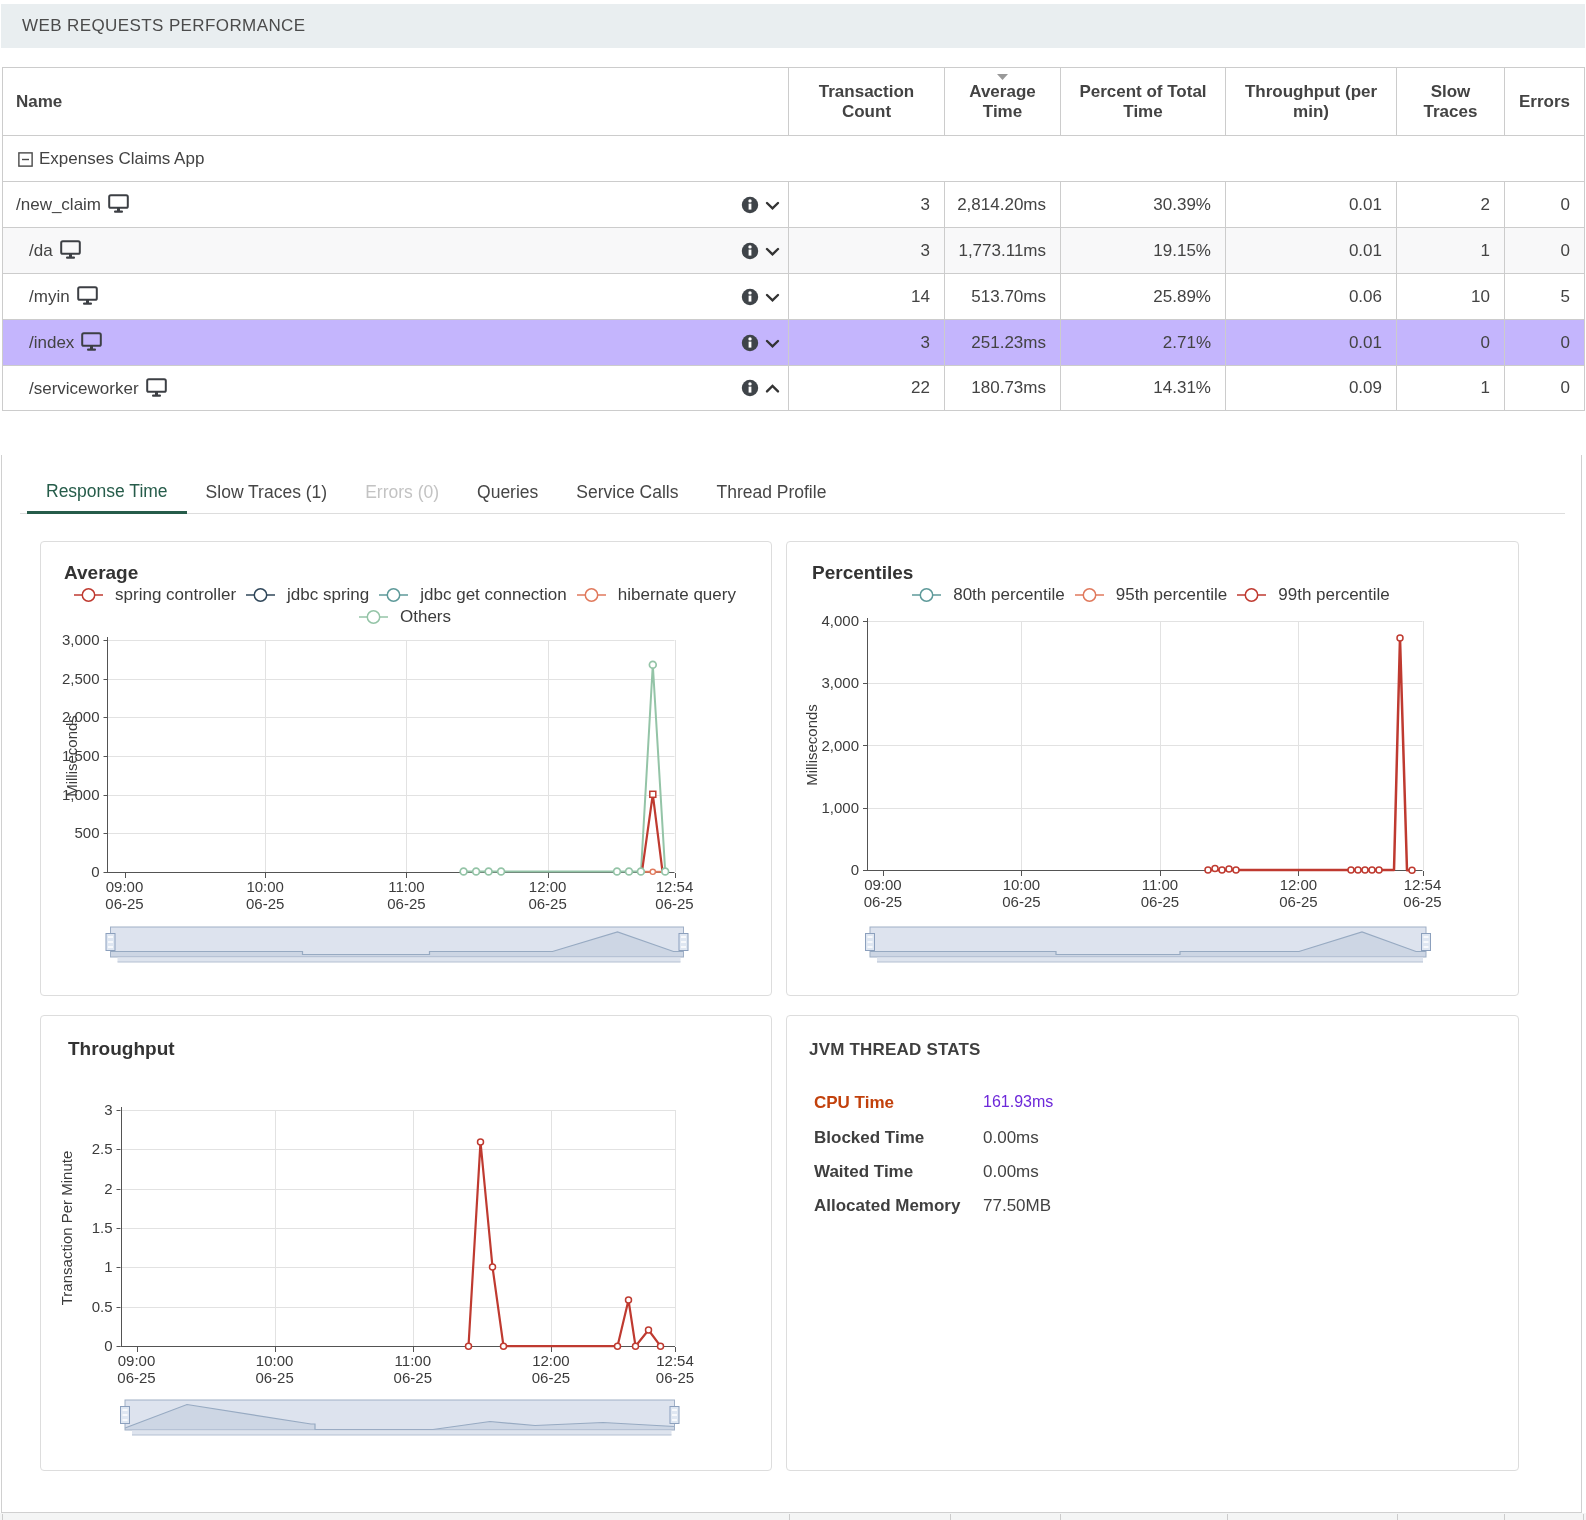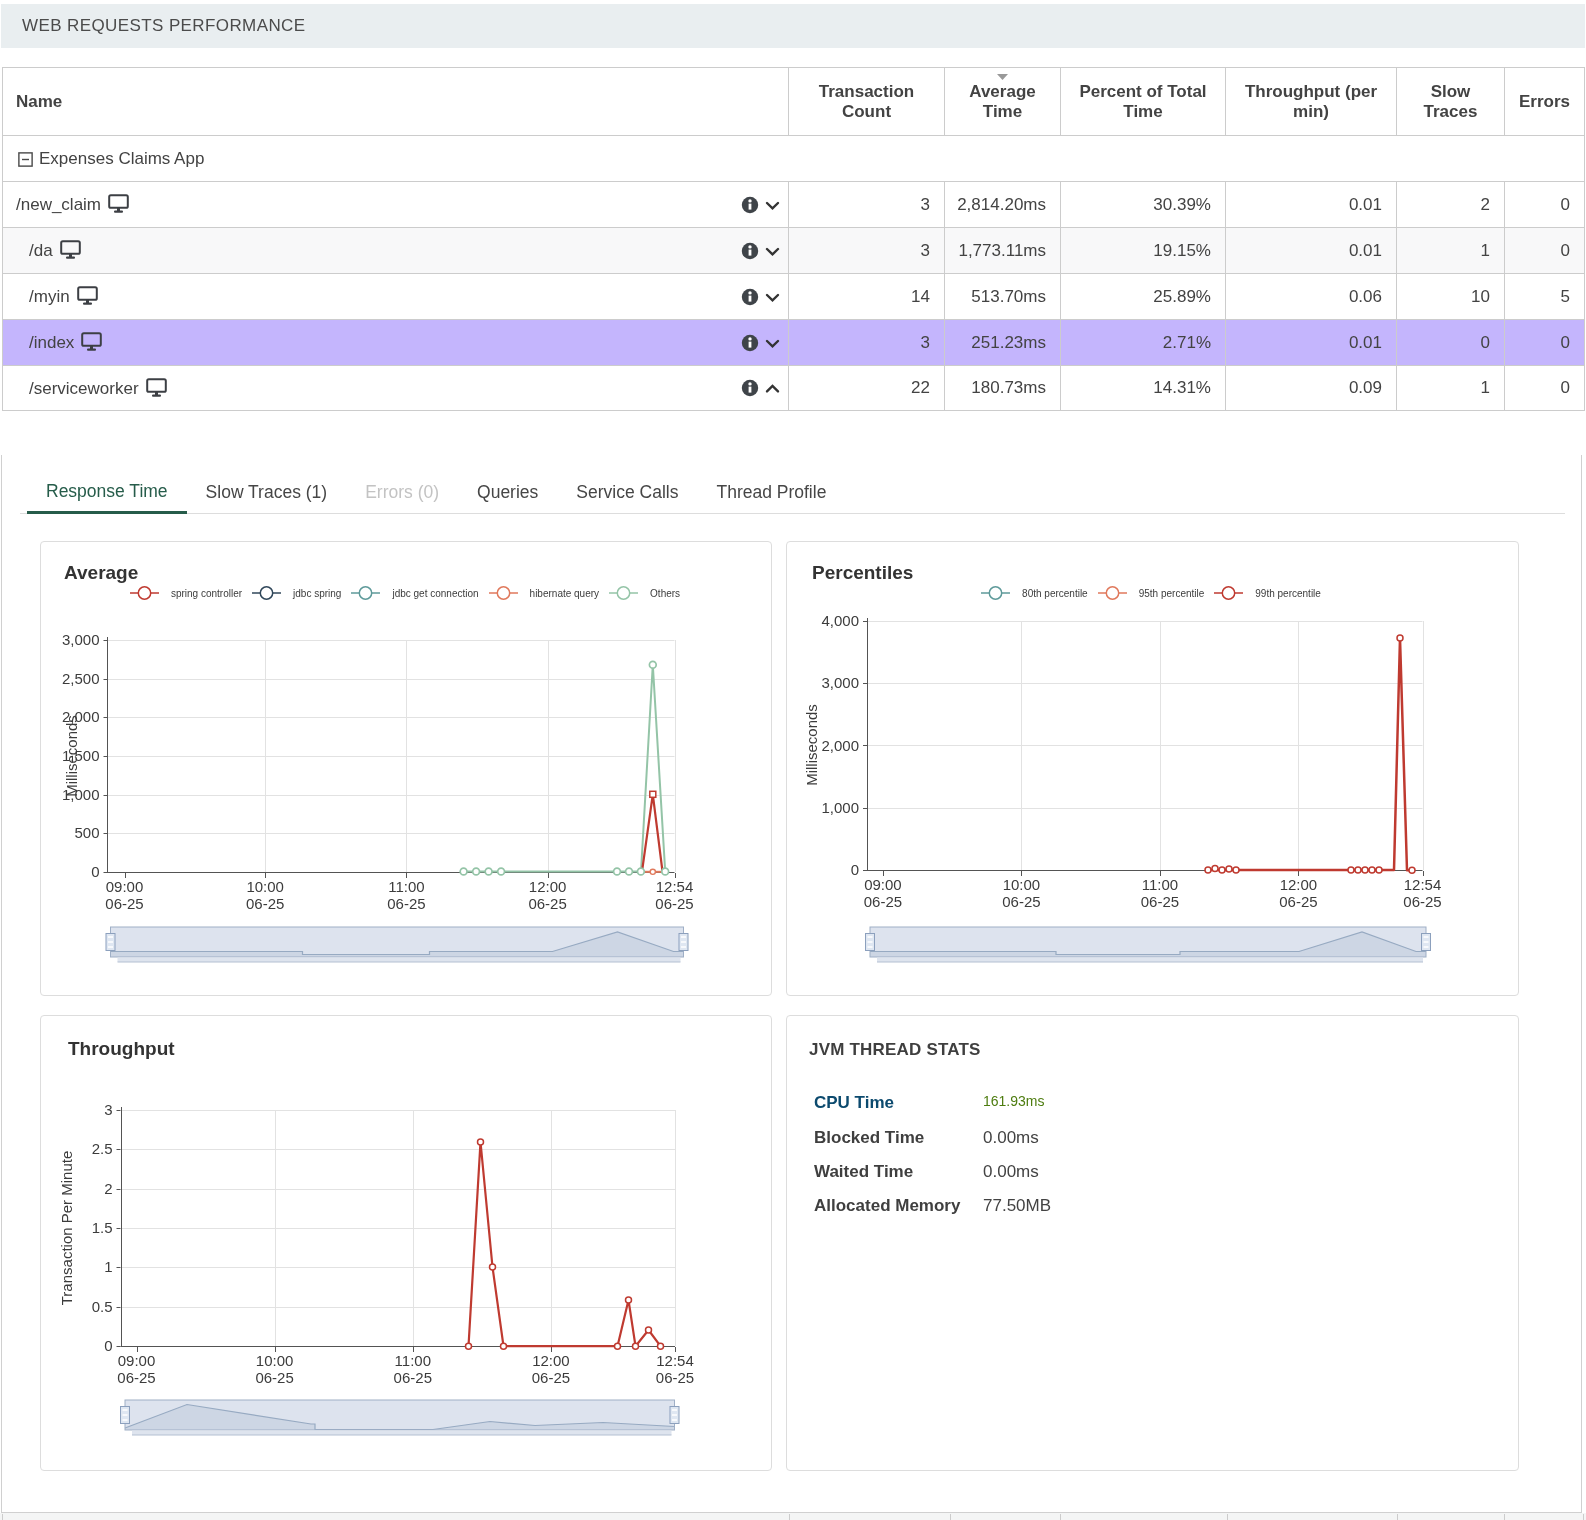--- a/index.html
+++ b/index.html
@@ -2,21 +2,21 @@
 <html><head><meta charset="utf-8"><style>
 *{margin:0;padding:0;box-sizing:border-box}
 html,body{width:1586px;background:#fff;font-family:"Liberation Sans",sans-serif;color:#434343;position:relative}
 .abs{position:absolute}
 table{border-collapse:collapse;table-layout:fixed;font-size:17px;color:#434343}
 td,th{border:1px solid #ccc;overflow:hidden;white-space:nowrap}
 th{font-weight:bold;text-align:center;vertical-align:middle}
 td.num{text-align:right;padding-right:14px;vertical-align:middle}
 td.name{text-align:left;vertical-align:middle}
 .lgi{display:inline-flex;align-items:center;margin:0 5px}
-.lgt{font-size:10px;color:#3c3c3c;margin-left:12px;white-space:nowrap}
+.lgt{font-size:17px;color:#3c3c3c;margin-left:12px;white-space:nowrap}
 .panel{position:absolute;background:#fff;border:1px solid #ddd;border-radius:4px}
 .ptitle{position:absolute;font-size:19px;font-weight:bold;color:#333}
 svg text{font-family:"Liberation Sans",sans-serif}
 </style></head><body>
 
 <div class="abs" style="left:1px;top:4px;width:1584px;height:44px;background:#e9eef0;"></div>
 <div class="abs" style="left:22px;top:4px;height:36px;line-height:44px;font-size:17px;font-weight:normal;color:#4b4b4b;letter-spacing:0.4px;">WEB REQUESTS PERFORMANCE</div>
 <table class="abs" style="left:2px;top:67px;width:1582px">
     <colgroup>
       <col style="width:786px">
@@ -442,22 +442,22 @@
     <rect x="79.5" y="395.5" width="9" height="17" fill="#dfe7f2" stroke="#8ca0bd" stroke-width="1"></rect>
     <line x1="81.5" y1="399" x2="86.5" y2="399" stroke="#fff" stroke-width="1.5"></line>
     <line x1="81.5" y1="404" x2="86.5" y2="404" stroke="#fff" stroke-width="1.5"></line>
     <line x1="81.5" y1="409" x2="86.5" y2="409" stroke="#fff" stroke-width="1.5"></line>
     <rect x="629.0" y="395.5" width="9" height="17" fill="#dfe7f2" stroke="#8ca0bd" stroke-width="1"></rect>
     <line x1="631.0" y1="399" x2="636.0" y2="399" stroke="#fff" stroke-width="1.5"></line>
     <line x1="631.0" y1="404" x2="636.0" y2="404" stroke="#fff" stroke-width="1.5"></line>
     <line x1="631.0" y1="409" x2="636.0" y2="409" stroke="#fff" stroke-width="1.5"></line>
   </svg>
 <div class="abs" style="left:809px;top:1040px;font-size:17px;font-weight:bold;color:#3f3f3f;letter-spacing:0.2px">JVM THREAD STATS</div>
-<div class="abs" style="left:814px;top:1093px;font-size:17px;font-weight:bold;color:#0c4a6e">CPU Time</div>
-<div class="abs" style="left:983px;top:1093px;font-size:14px;color:#4d7c0f">161.93ms</div>
+<div class="abs" style="left:814px;top:1093px;font-size:17px;font-weight:bold;color:#c2410c">CPU Time</div>
+<div class="abs" style="left:983px;top:1093px;font-size:16px;color:#6d28d9">161.93ms</div>
 <div class="abs" style="left:814px;top:1128px;font-size:17px;font-weight:bold;color:#3f3f3f">Blocked Time</div>
 <div class="abs" style="left:983px;top:1128px;font-size:17px;color:#434343">0.00ms</div>
 <div class="abs" style="left:814px;top:1162px;font-size:17px;font-weight:bold;color:#3f3f3f">Waited Time</div>
 <div class="abs" style="left:983px;top:1162px;font-size:17px;color:#434343">0.00ms</div>
 <div class="abs" style="left:814px;top:1196px;font-size:17px;font-weight:bold;color:#3f3f3f">Allocated Memory</div>
 <div class="abs" style="left:983px;top:1196px;font-size:17px;color:#434343">77.50MB</div>
 <div class="abs" style="left:0px;top:1513px;width:1586px;height:7px;background:#f4f5f5"></div>
 <div class="abs" style="left:2px;top:1514px;width:1px;height:6px;background:#ccc"></div>
 <div class="abs" style="left:789px;top:1514px;width:1px;height:6px;background:#ccc"></div>
 <div class="abs" style="left:950px;top:1514px;width:1px;height:6px;background:#ccc"></div>

